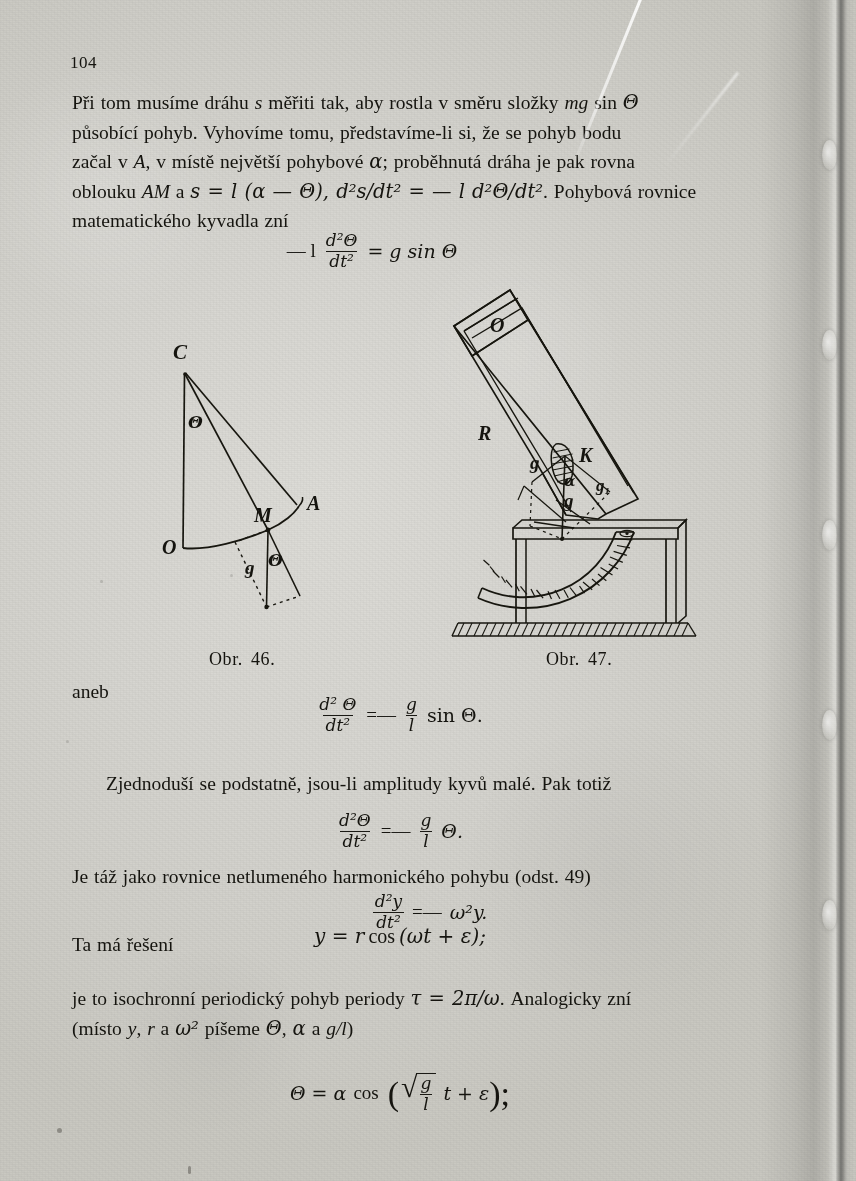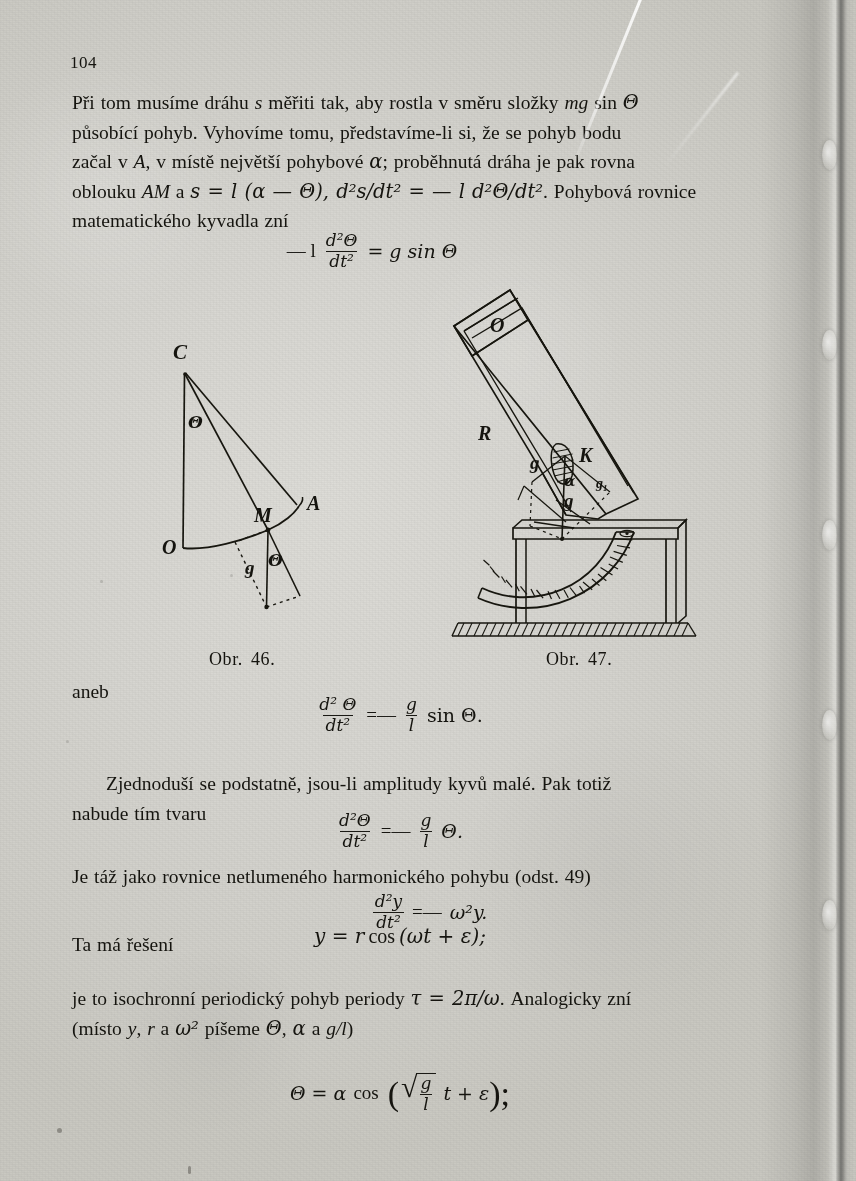--- a/index.html
+++ b/index.html
@@ -339,21 +339,21 @@
           <circle cx="189" cy="247.5" r="1.6" fill="#17160f"></circle>
         </g>
       </svg>
 
       <div class="figlabel" style="left:52px; top:28px; font-size:20px;">O</div>
       <div class="figlabel" style="left:40px; top:136px; font-size:20px;">R</div>
       <div class="figlabel" style="left:141px; top:158px; font-size:20px;">K</div>
       <div class="figlabel" style="left:92px; top:166px; font-size:19px;">g</div>
       <div class="figlabel greek" style="left:126px; top:186px; font-size:15px;">α</div>
       <div class="figlabel" style="left:126px; top:204px; font-size:19px;">g</div>
-      <div class="figlabel" style="left:158px; top:190px; font-size:14px;">g₁</div>
+      <div class="figlabel" style="left:158px; top:190px; font-size:17px;">g₁</div>
     </div>
 
     <div class="caption" style="left:209px; top:649px;">Obr. 46.</div>
     <div class="caption" style="left:546px; top:649px;">Obr. 47.</div>
 
     <div class="textblock noindent" style="left:72px; top:677px; width:200px;">aneb</div>
 
     <div class="eq" style="left:0; top:696px; width:800px;">
       <span class="frac">
         <span class="num gki">d² Θ</span>
@@ -362,21 +362,20 @@
       <span class="op">=—</span>
       <span class="frac">
         <span class="num gki">g</span>
         <span class="den gki">l</span>
       </span>
       <span class="op gki" style="font-style:normal;">sin  Θ.</span>
     </div>
 
     <div class="textblock" style="left:72px; top:742px; width:714px;">
       <div class="indent">Zjednoduší se podstatně, jsou-li amplitudy kyvů malé. Pak totiž</div>
-      <div>nabude tím tvaru</div>
     </div>
 
     <div class="eq" style="left:0; top:812px; width:800px;">
       <span class="frac">
         <span class="num gki">d²Θ</span>
         <span class="den gki">dt²</span>
       </span>
       <span class="op">=—</span>
       <span class="frac">
         <span class="num gki">g</span>

